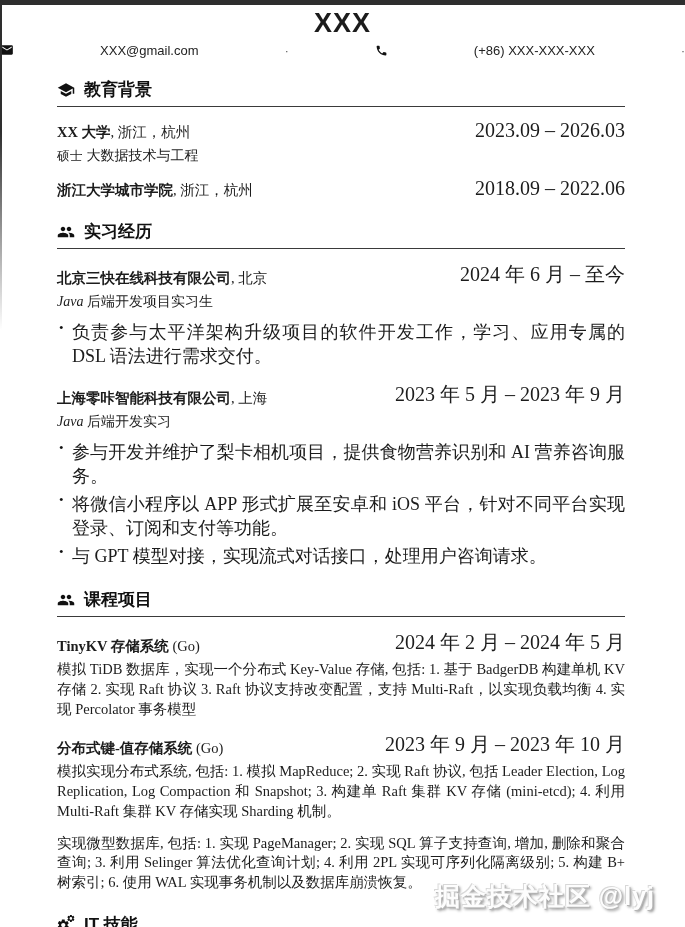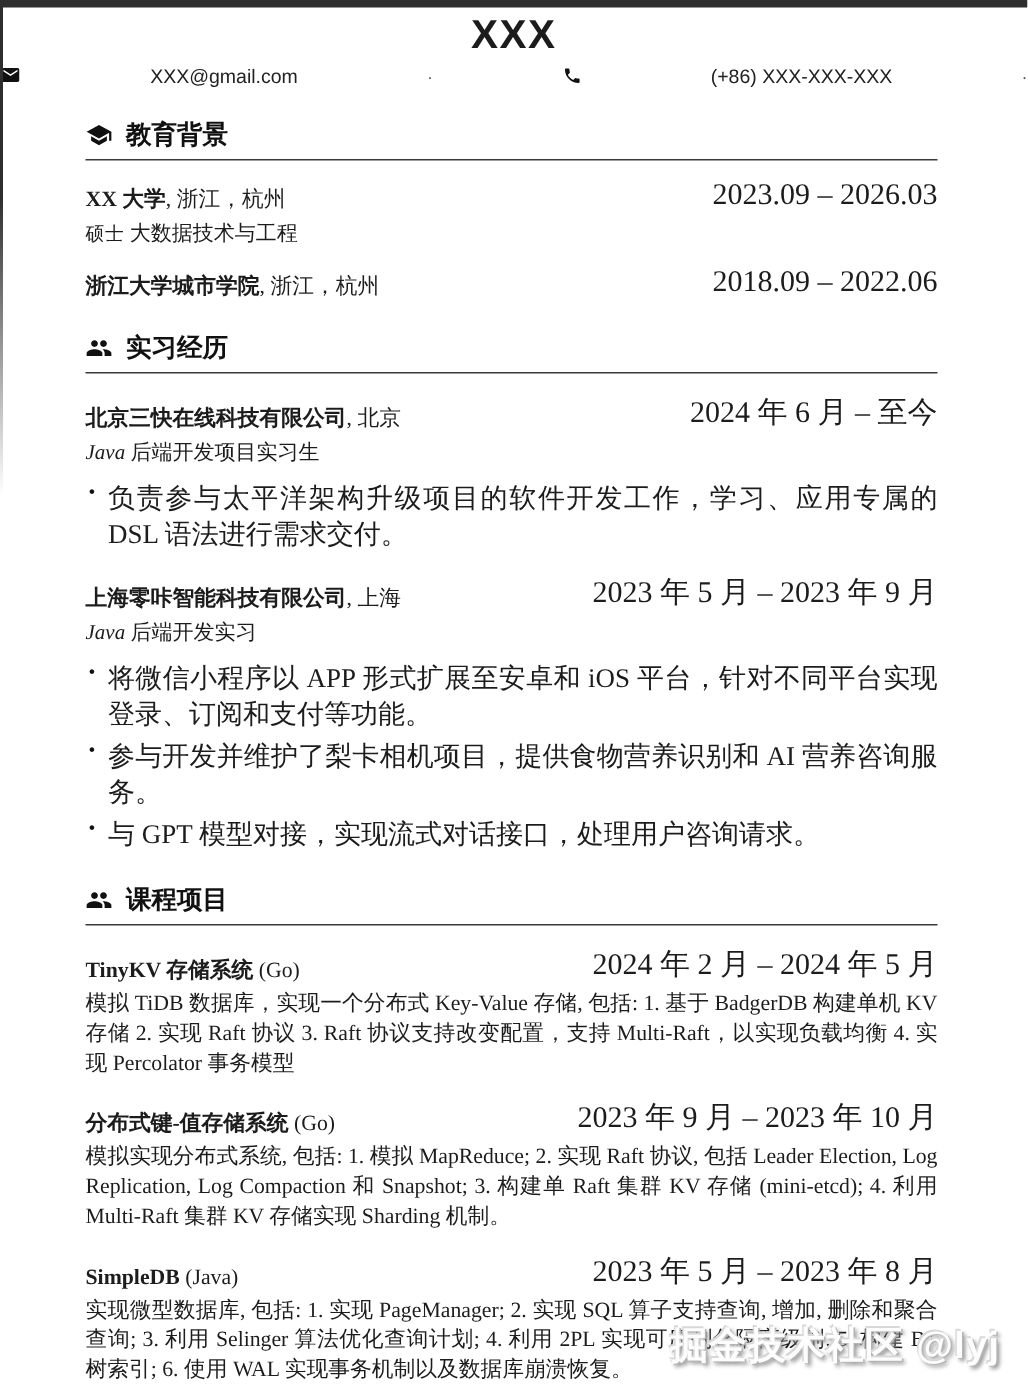--- a/index.html
+++ b/index.html
@@ -55,21 +55,21 @@
     position:relative; padding-left:15px; margin-top:3px;
     font-size:18px; line-height:1.36; text-align:justify;
   }
   ul.bullets li::before {
     content:"•"; position:absolute; left:2px; top:-1px; font-size:13px; color:#111;
   }
 
   .desc { margin-top:4px; font-size:14.5px; line-height:1.36; text-align:justify; }
 
   .watermark {
-    position:absolute; top:880px; right:18px;
+    position:absolute; top:880px; right:30px;
     font-family:"Liberation Sans","DejaVu Sans",sans-serif;
     font-weight:700; font-size:25px; letter-spacing:1px;
     color:#fdfdfd;
     text-shadow:-1px -1px 0 #d8d8d8, 1px 1px 0 #b5b5b5, 2px 2px 3px #8a8a8a;
     white-space:nowrap;
   }
 </style>
 </head>
 <body>
 
@@ -163,22 +163,22 @@
           <div class="entry-title">
             <span class="b">上海零咔智能科技有限公司</span><span>, 上海</span>
           </div>
           <div class="entry-date">2023 年 5 月 – 2023 年 9 月</div>
         </div>
         <div class="entry-sub">
           <span class="em">Java</span>
           <span>后端开发实习</span>
         </div>
         <ul class="bullets">
+          <li>参与开发并维护了梨卡相机项目，提供食物营养识别和 AI 营养咨询服务。</li>
           <li>将微信小程序以 APP 形式扩展至安卓和 iOS 平台，针对不同平台实现登录、订阅和支付等功能。</li>
-          <li>参与开发并维护了梨卡相机项目，提供食物营养识别和 AI 营养咨询服务。</li>
           <li>与 GPT 模型对接，实现流式对话接口，处理用户咨询请求。</li>
         </ul>
       </div>
     </div>
 
     <div class="sec">
       <div class="sec-head">
         <span class="icon">
           <svg width="18" height="18" viewBox="0 0 24 24" fill="#111">
               <path d="M16 11c1.66 0 2.99-1.34 2.99-3S17.66 5 16 5c-1.66 0-3 1.34-3 3s1.34 3 3 3zm-8 0c1.66 0 2.99-1.34 2.99-3S9.66 5 8 5C6.34 5 5 6.34 5 8s1.34 3 3 3zm0 2c-2.33 0-7 1.17-7 3.5V19h14v-2.5c0-2.33-4.67-3.5-7-3.5zm8 0c-.29 0-.62.02-.97.05 1.16.84 1.97 1.97 1.97 3.45V19h6v-2.5c0-2.33-4.67-3.5-7-3.5z"></path>
@@ -201,26 +201,20 @@
         <div class="entry-row">
           <div class="entry-title">
             <span class="b">分布式键-值存储系统</span><span> (Go)</span>
           </div>
           <div class="entry-date">2023 年 9 月 – 2023 年 10 月</div>
         </div>
         <div class="desc">模拟实现分布式系统, 包括: 1. 模拟 MapReduce; 2. 实现 Raft 协议, 包括 Leader Election, Log Replication, Log Compaction 和 Snapshot; 3. 构建单 Raft 集群 KV 存储 (mini-etcd); 4. 利用 Multi-Raft 集群 KV 存储实现 Sharding 机制。</div>
       </div>
 
       <div class="entry">
-        <div class="entry-row">
-          <div class="entry-title">
-            <span class="b">SimpleDB</span><span> (Java)</span>
-          </div>
-          <div class="entry-date">2023 年 5 月 – 2023 年 8 月</div>
-        </div>
         <div class="desc">实现微型数据库, 包括: 1. 实现 PageManager; 2. 实现 SQL 算子支持查询, 增加, 删除和聚合查询; 3. 利用 Selinger 算法优化查询计划; 4. 利用 2PL 实现可序列化隔离级别; 5. 构建 B+ 树索引; 6. 使用 WAL 实现事务机制以及数据库崩溃恢复。</div>
       </div>
     </div>
 
     <div class="sec">
       <div class="sec-head">
         <span class="icon">
           <svg width="19" height="18" viewBox="0 0 24 24" fill="#111">
             <path transform="translate(-1,4) scale(0.78)" d="M19.14 12.94c.04-.3.06-.61.06-.94 0-.32-.02-.64-.07-.94l2.03-1.58c.18-.14.23-.41.12-.61l-1.92-3.32c-.12-.22-.37-.29-.59-.22l-2.39.96c-.5-.38-1.03-.7-1.62-.94l-.36-2.54c-.04-.24-.24-.41-.48-.41h-3.84c-.24 0-.43.17-.47.41l-.36 2.54c-.59.24-1.13.57-1.62.94l-2.39-.96c-.22-.08-.47 0-.59.22L2.74 8.87c-.12.21-.08.47.12.61l2.03 1.58c-.05.3-.09.63-.09.94s.02.64.07.94l-2.03 1.58c-.18.14-.23.41-.12.61l1.92 3.32c.12.22.37.29.59.22l2.39-.96c.5.38 1.03.7 1.62.94l.36 2.54c.05.24.24.41.48.41h3.84c.24 0 .44-.17.47-.41l.36-2.54c.59-.24 1.13-.56 1.62-.94l2.39.96c.22.08.47 0 .59-.22l1.92-3.32c.12-.22.07-.47-.12-.61l-2.01-1.58zM12 15.6c-1.98 0-3.6-1.62-3.6-3.6s1.62-3.6 3.6-3.6 3.6 1.62 3.6 3.6-1.62 3.6-3.6 3.6z"></path>
             <path transform="translate(12.5,-1.5) scale(0.5)" d="M19.14 12.94c.04-.3.06-.61.06-.94 0-.32-.02-.64-.07-.94l2.03-1.58c.18-.14.23-.41.12-.61l-1.92-3.32c-.12-.22-.37-.29-.59-.22l-2.39.96c-.5-.38-1.03-.7-1.62-.94l-.36-2.54c-.04-.24-.24-.41-.48-.41h-3.84c-.24 0-.43.17-.47.41l-.36 2.54c-.59.24-1.13.57-1.62.94l-2.39-.96c-.22-.08-.47 0-.59.22L2.74 8.87c-.12.21-.08.47.12.61l2.03 1.58c-.05.3-.09.63-.09.94s.02.64.07.94l-2.03 1.58c-.18.14-.23.41-.12.61l1.92 3.32c.12.22.37.29.59.22l2.39-.96c.5.38 1.03.7 1.62.94l.36 2.54c.05.24.24.41.48.41h3.84c.24 0 .44-.17.47-.41l.36-2.54c.59-.24 1.13-.56 1.62-.94l2.39.96c.22.08.47 0 .59-.22l1.92-3.32c.12-.22.07-.47-.12-.61l-2.01-1.58zM12 15.6c-1.98 0-3.6-1.62-3.6-3.6s1.62-3.6 3.6-3.6 3.6 1.62 3.6 3.6-1.62 3.6-3.6 3.6z"></path>

